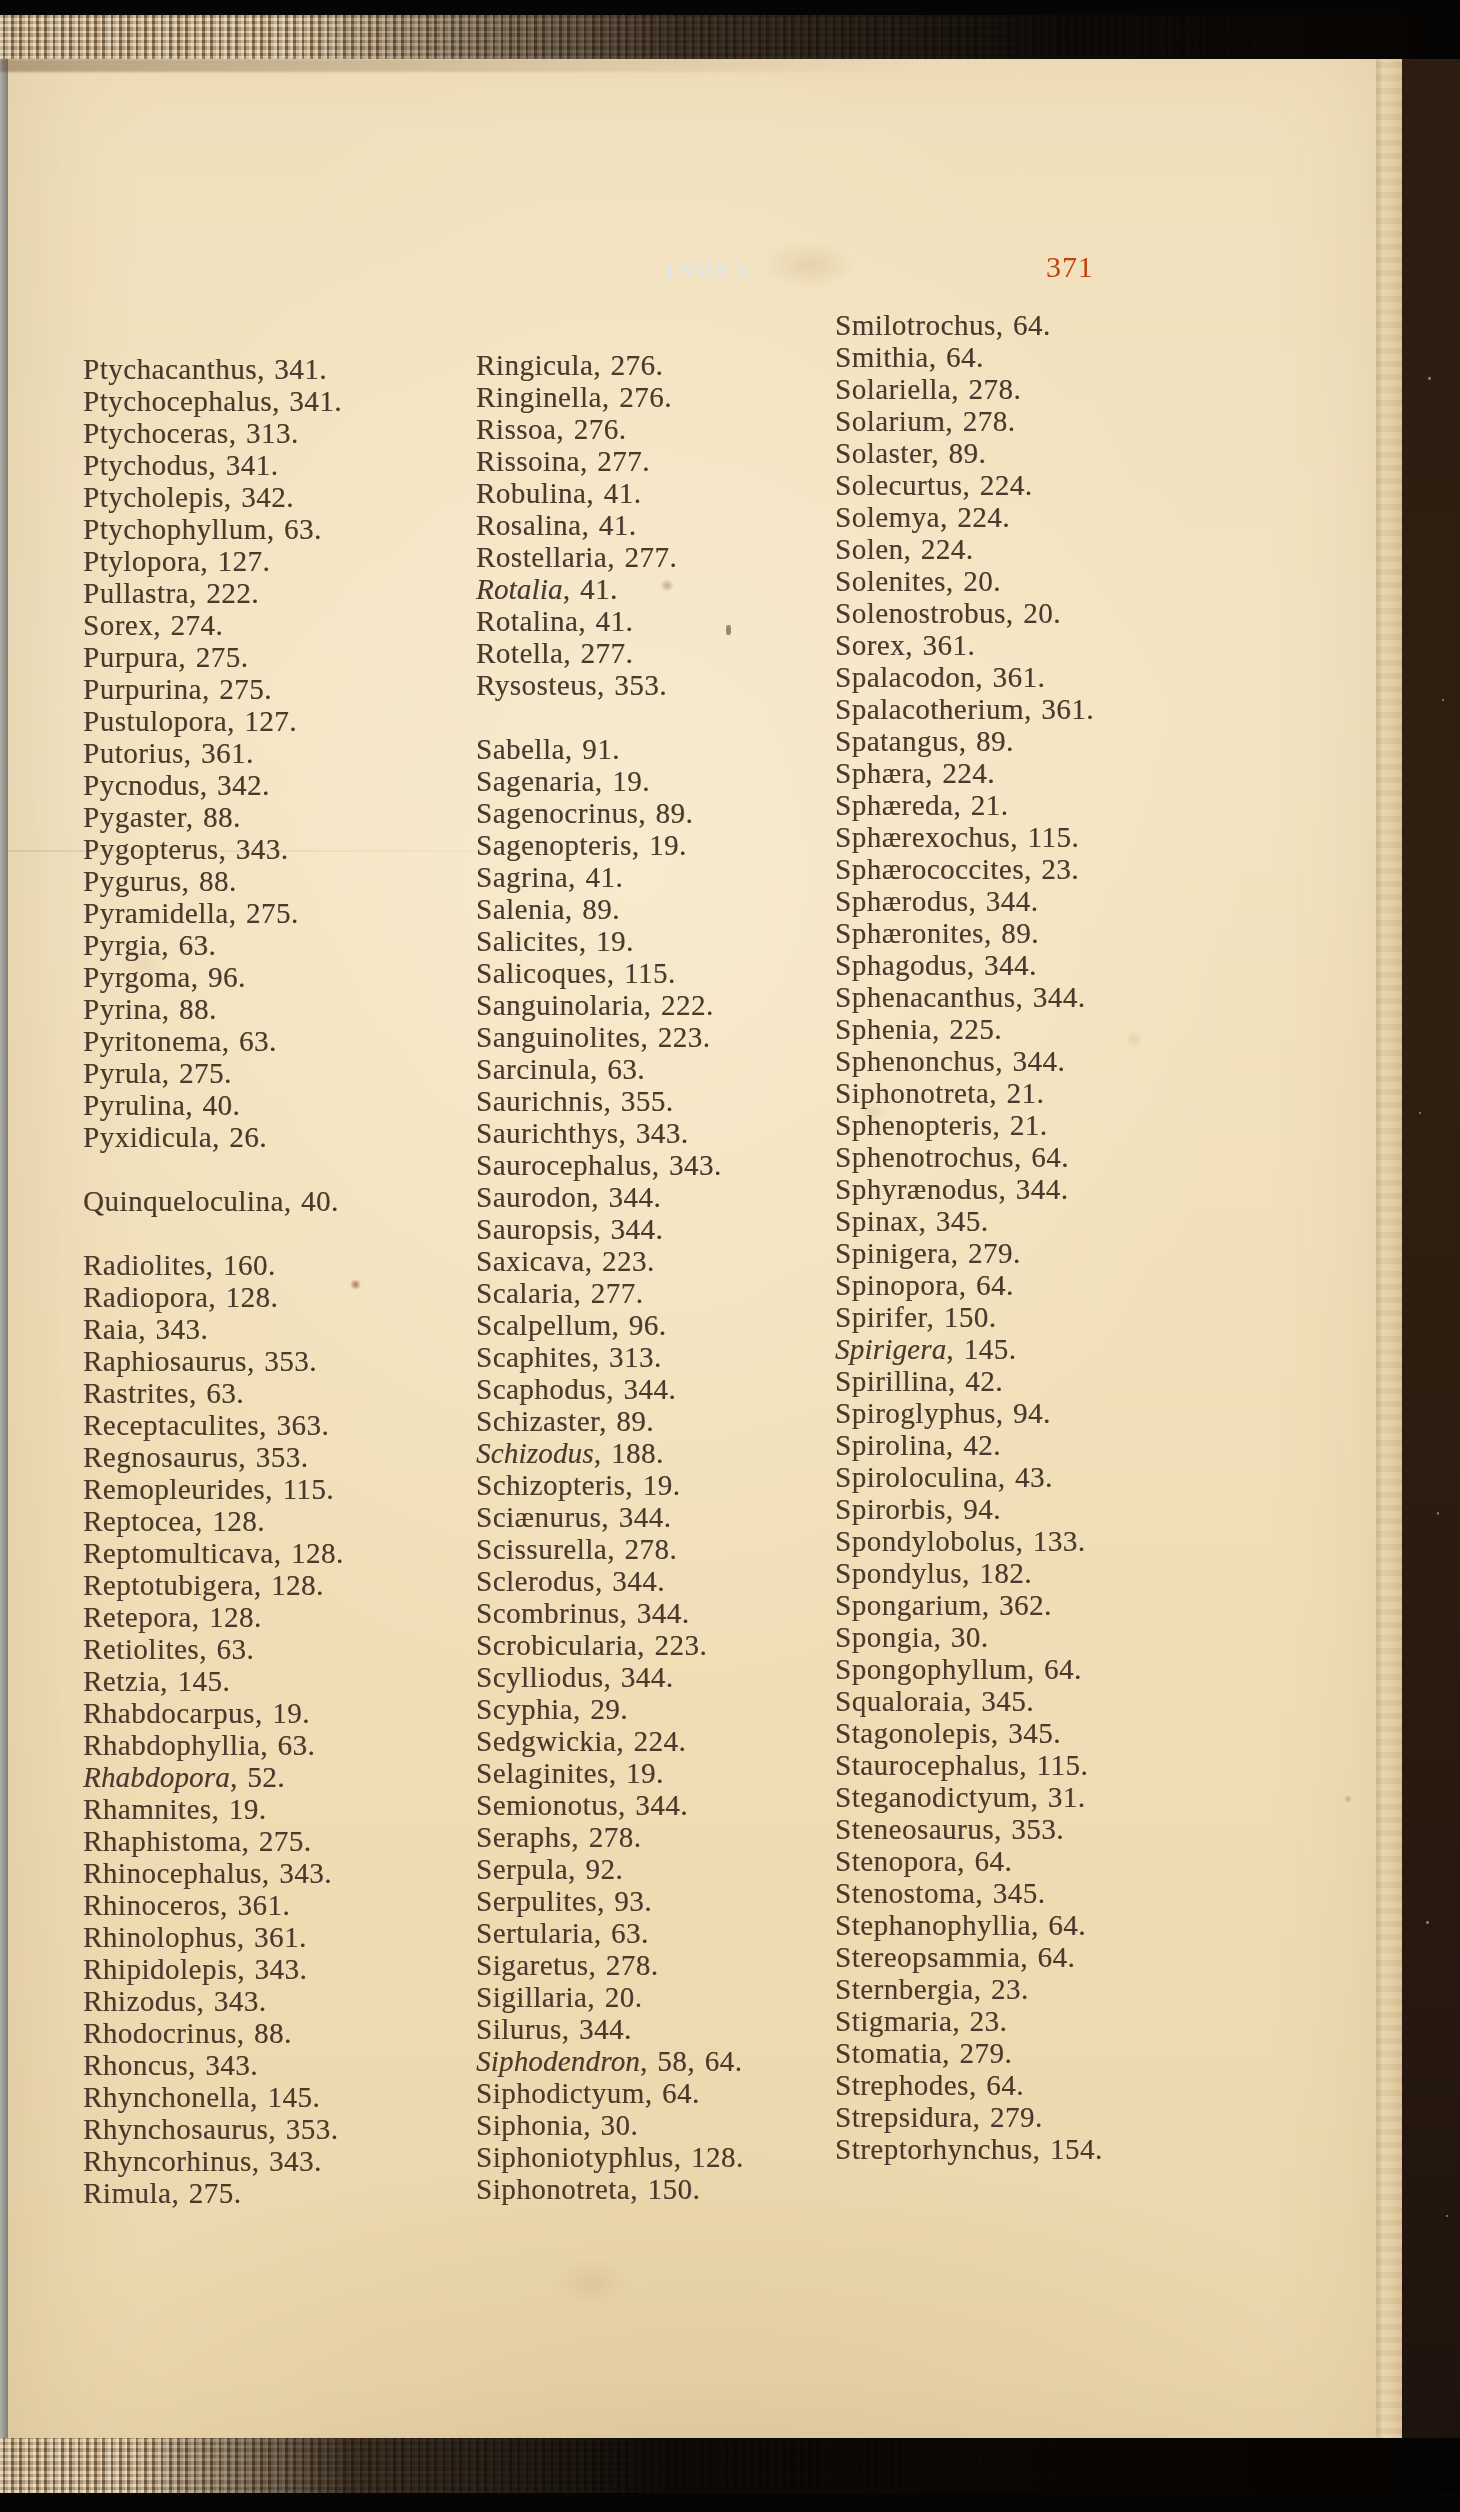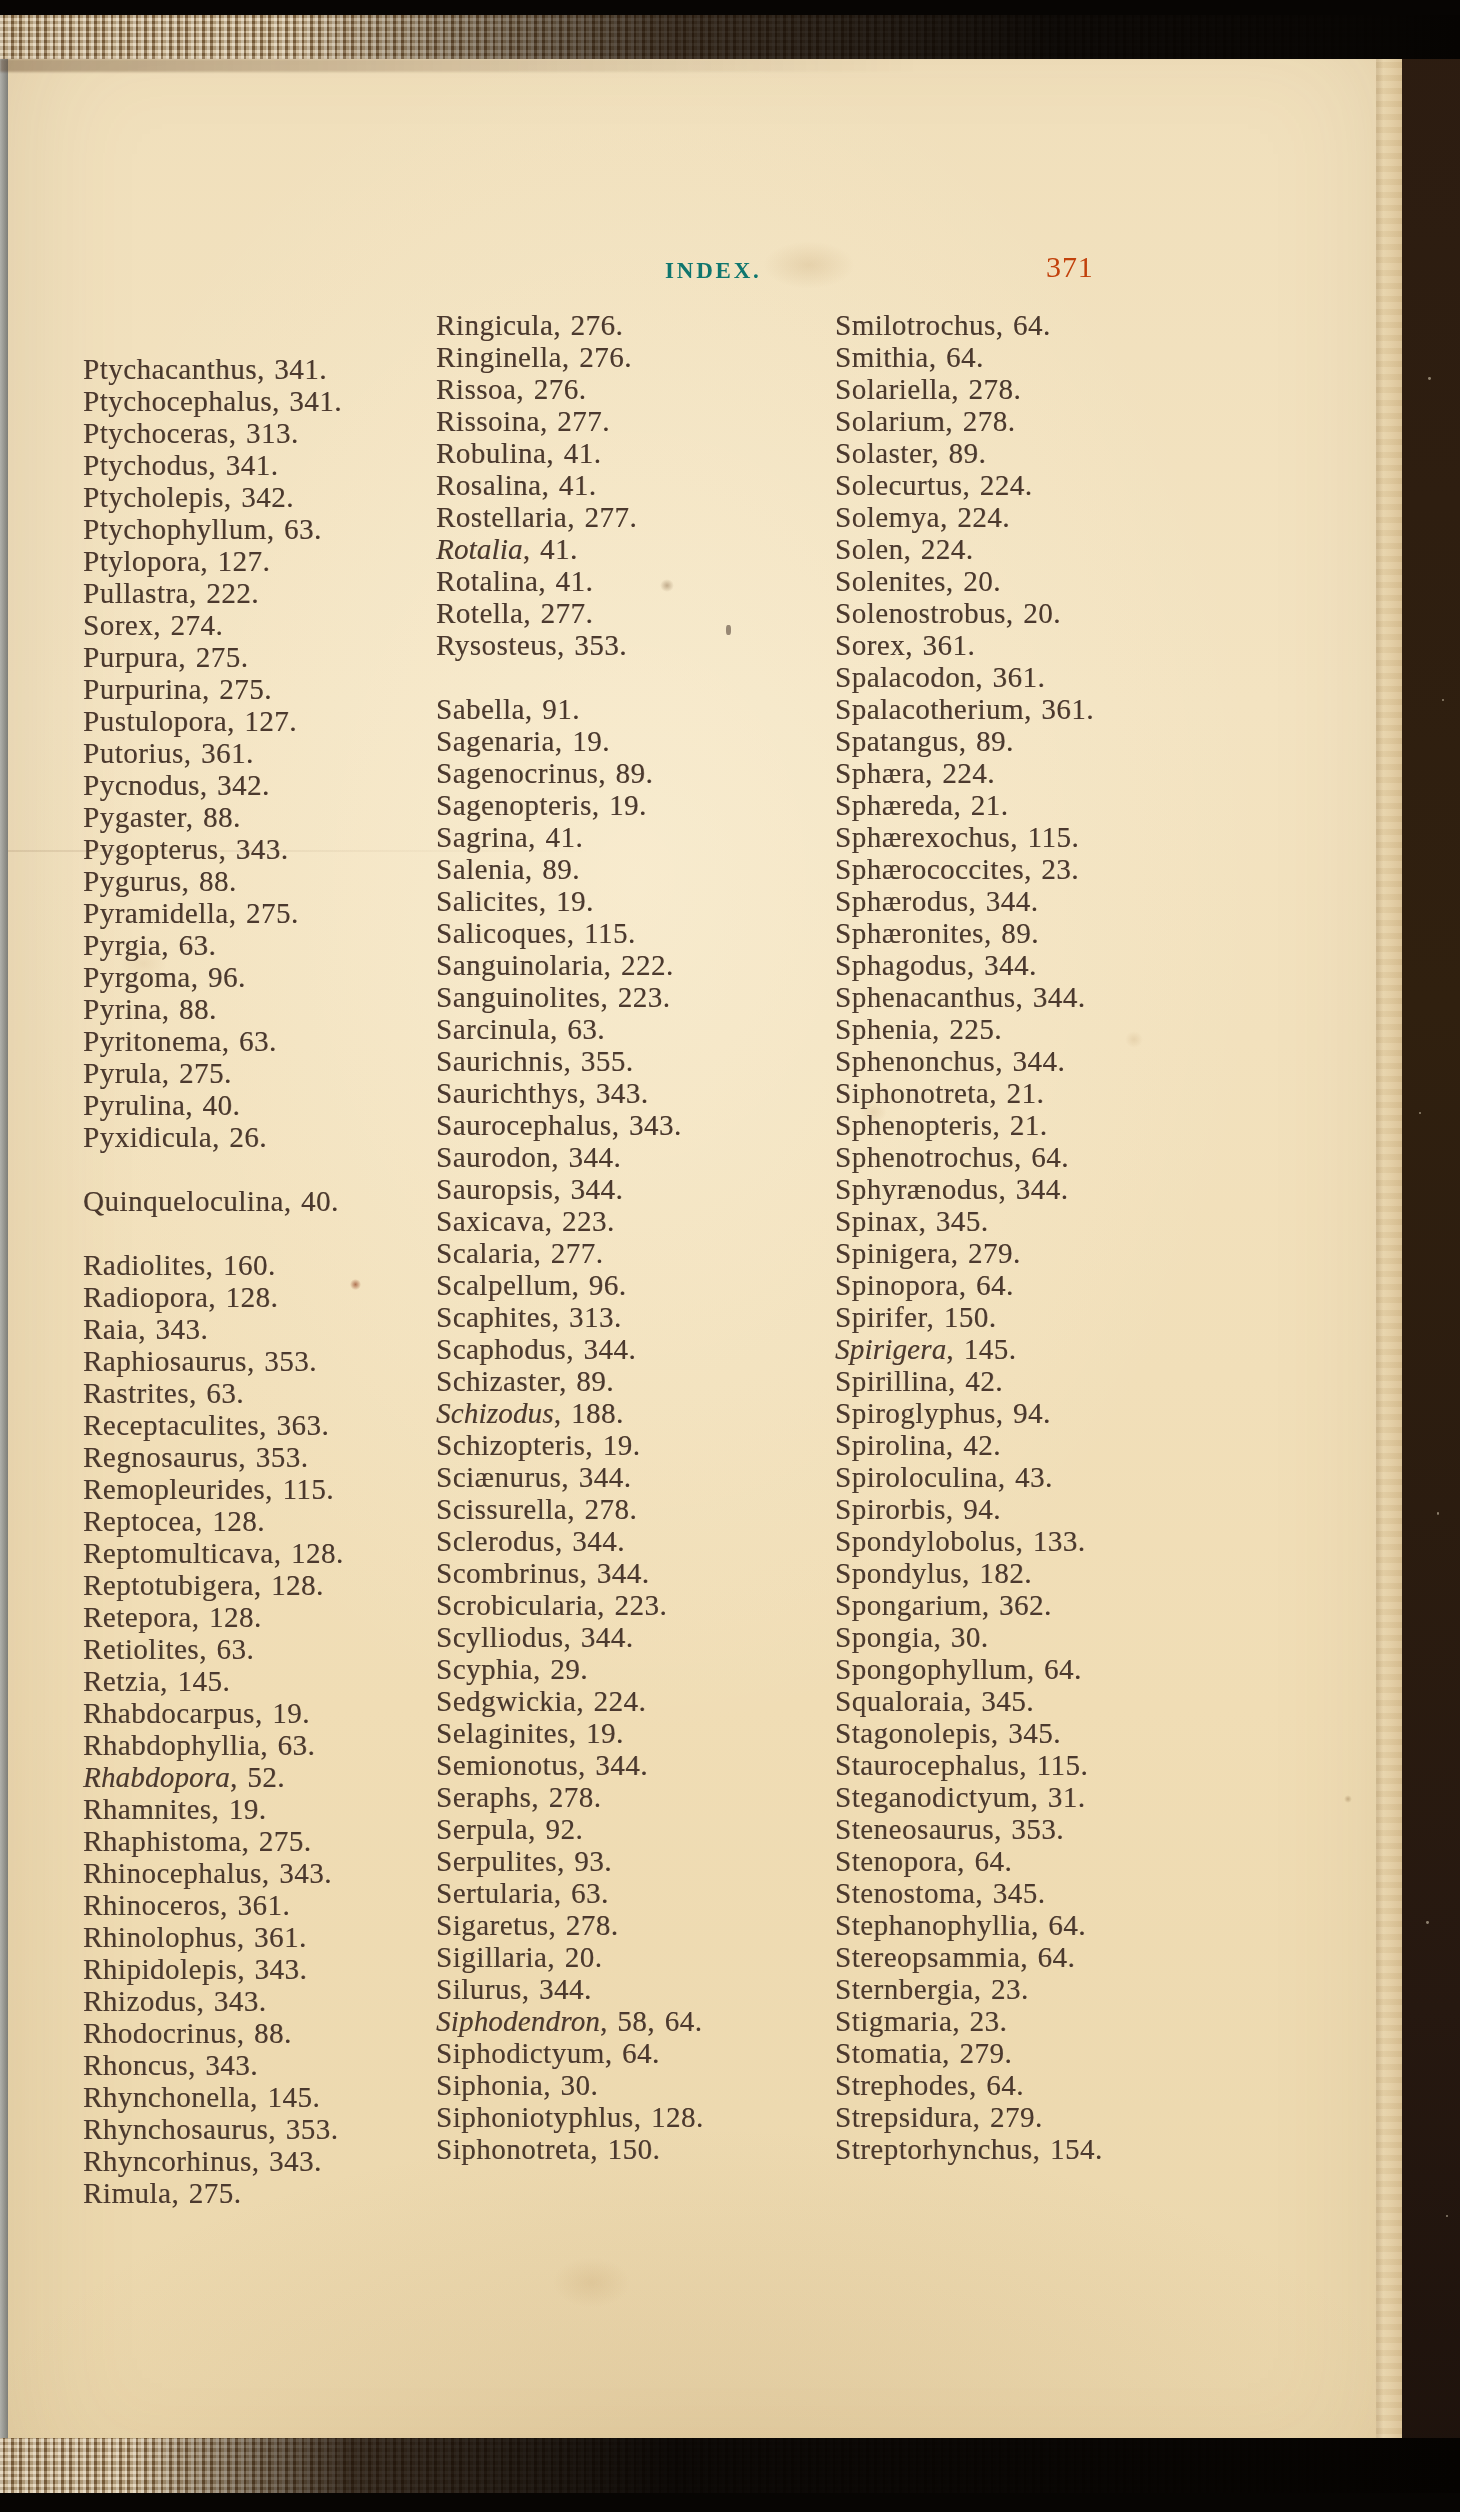--- a/index.html
+++ b/index.html
@@ -74,35 +74,35 @@
       repeating-linear-gradient(0deg, rgba(255,255,255,.30) 0 2.8px, rgba(60,40,18,.38) 2.8px 6.4px),
       #b99d72;
   }
   .band.bottom .black{position:absolute;top:55px;left:0;right:0;height:19.3px;}
 
   
   .textlayer{position:absolute;left:0;top:0;width:1461px;height:2512px;z-index:7;color:#4b392e;}
   .page-title{
     position:absolute;left:665px;top:258px;
     font-size:23px;font-weight:bold;letter-spacing:2.8px;
-    color:#0f766e;
+    color:#e5e5e5;
     text-align:center;
   }
   .page-number{
     position:absolute;left:1046px;top:250px;
     font-size:30px;letter-spacing:0.9px;color:#c2410c;
   }
   .col{
     position:absolute;top:309px;width:377px;
     font-size:29px;line-height:32px;letter-spacing:0.5px;word-spacing:1.8px;
     text-shadow:0.4px 0.4px 0.5px rgba(70,50,38,.45);
     white-space:nowrap;
   }
   .col1{left:83px;margin-top:44px;}
-  .col2{left:436px;}
+  .col2{left:476px;margin-top:40px;}
   .col3{left:835px;}
   .entry{height:32px;}
   .gap{height:32px;}
   .entry i{font-style:italic;letter-spacing:0.2px;text-align:center;}
 
   
   .spot{position:absolute;border-radius:50%;z-index:7;pointer-events:none;}
   .s1{left:763px;top:241px;width:92px;height:48px;background:radial-gradient(ellipse,rgba(165,120,60,.16),rgba(165,120,60,0) 70%);}
   .s2{left:660px;top:579px;width:13.8px;height:13px;background:radial-gradient(ellipse,rgba(110,75,40,.38),rgba(110,75,40,0) 70%);}
   .s3{left:350px;top:1279px;width:11px;height:11px;background:radial-gradient(ellipse,rgba(140,58,26,.65),rgba(140,58,26,0) 72%);}

